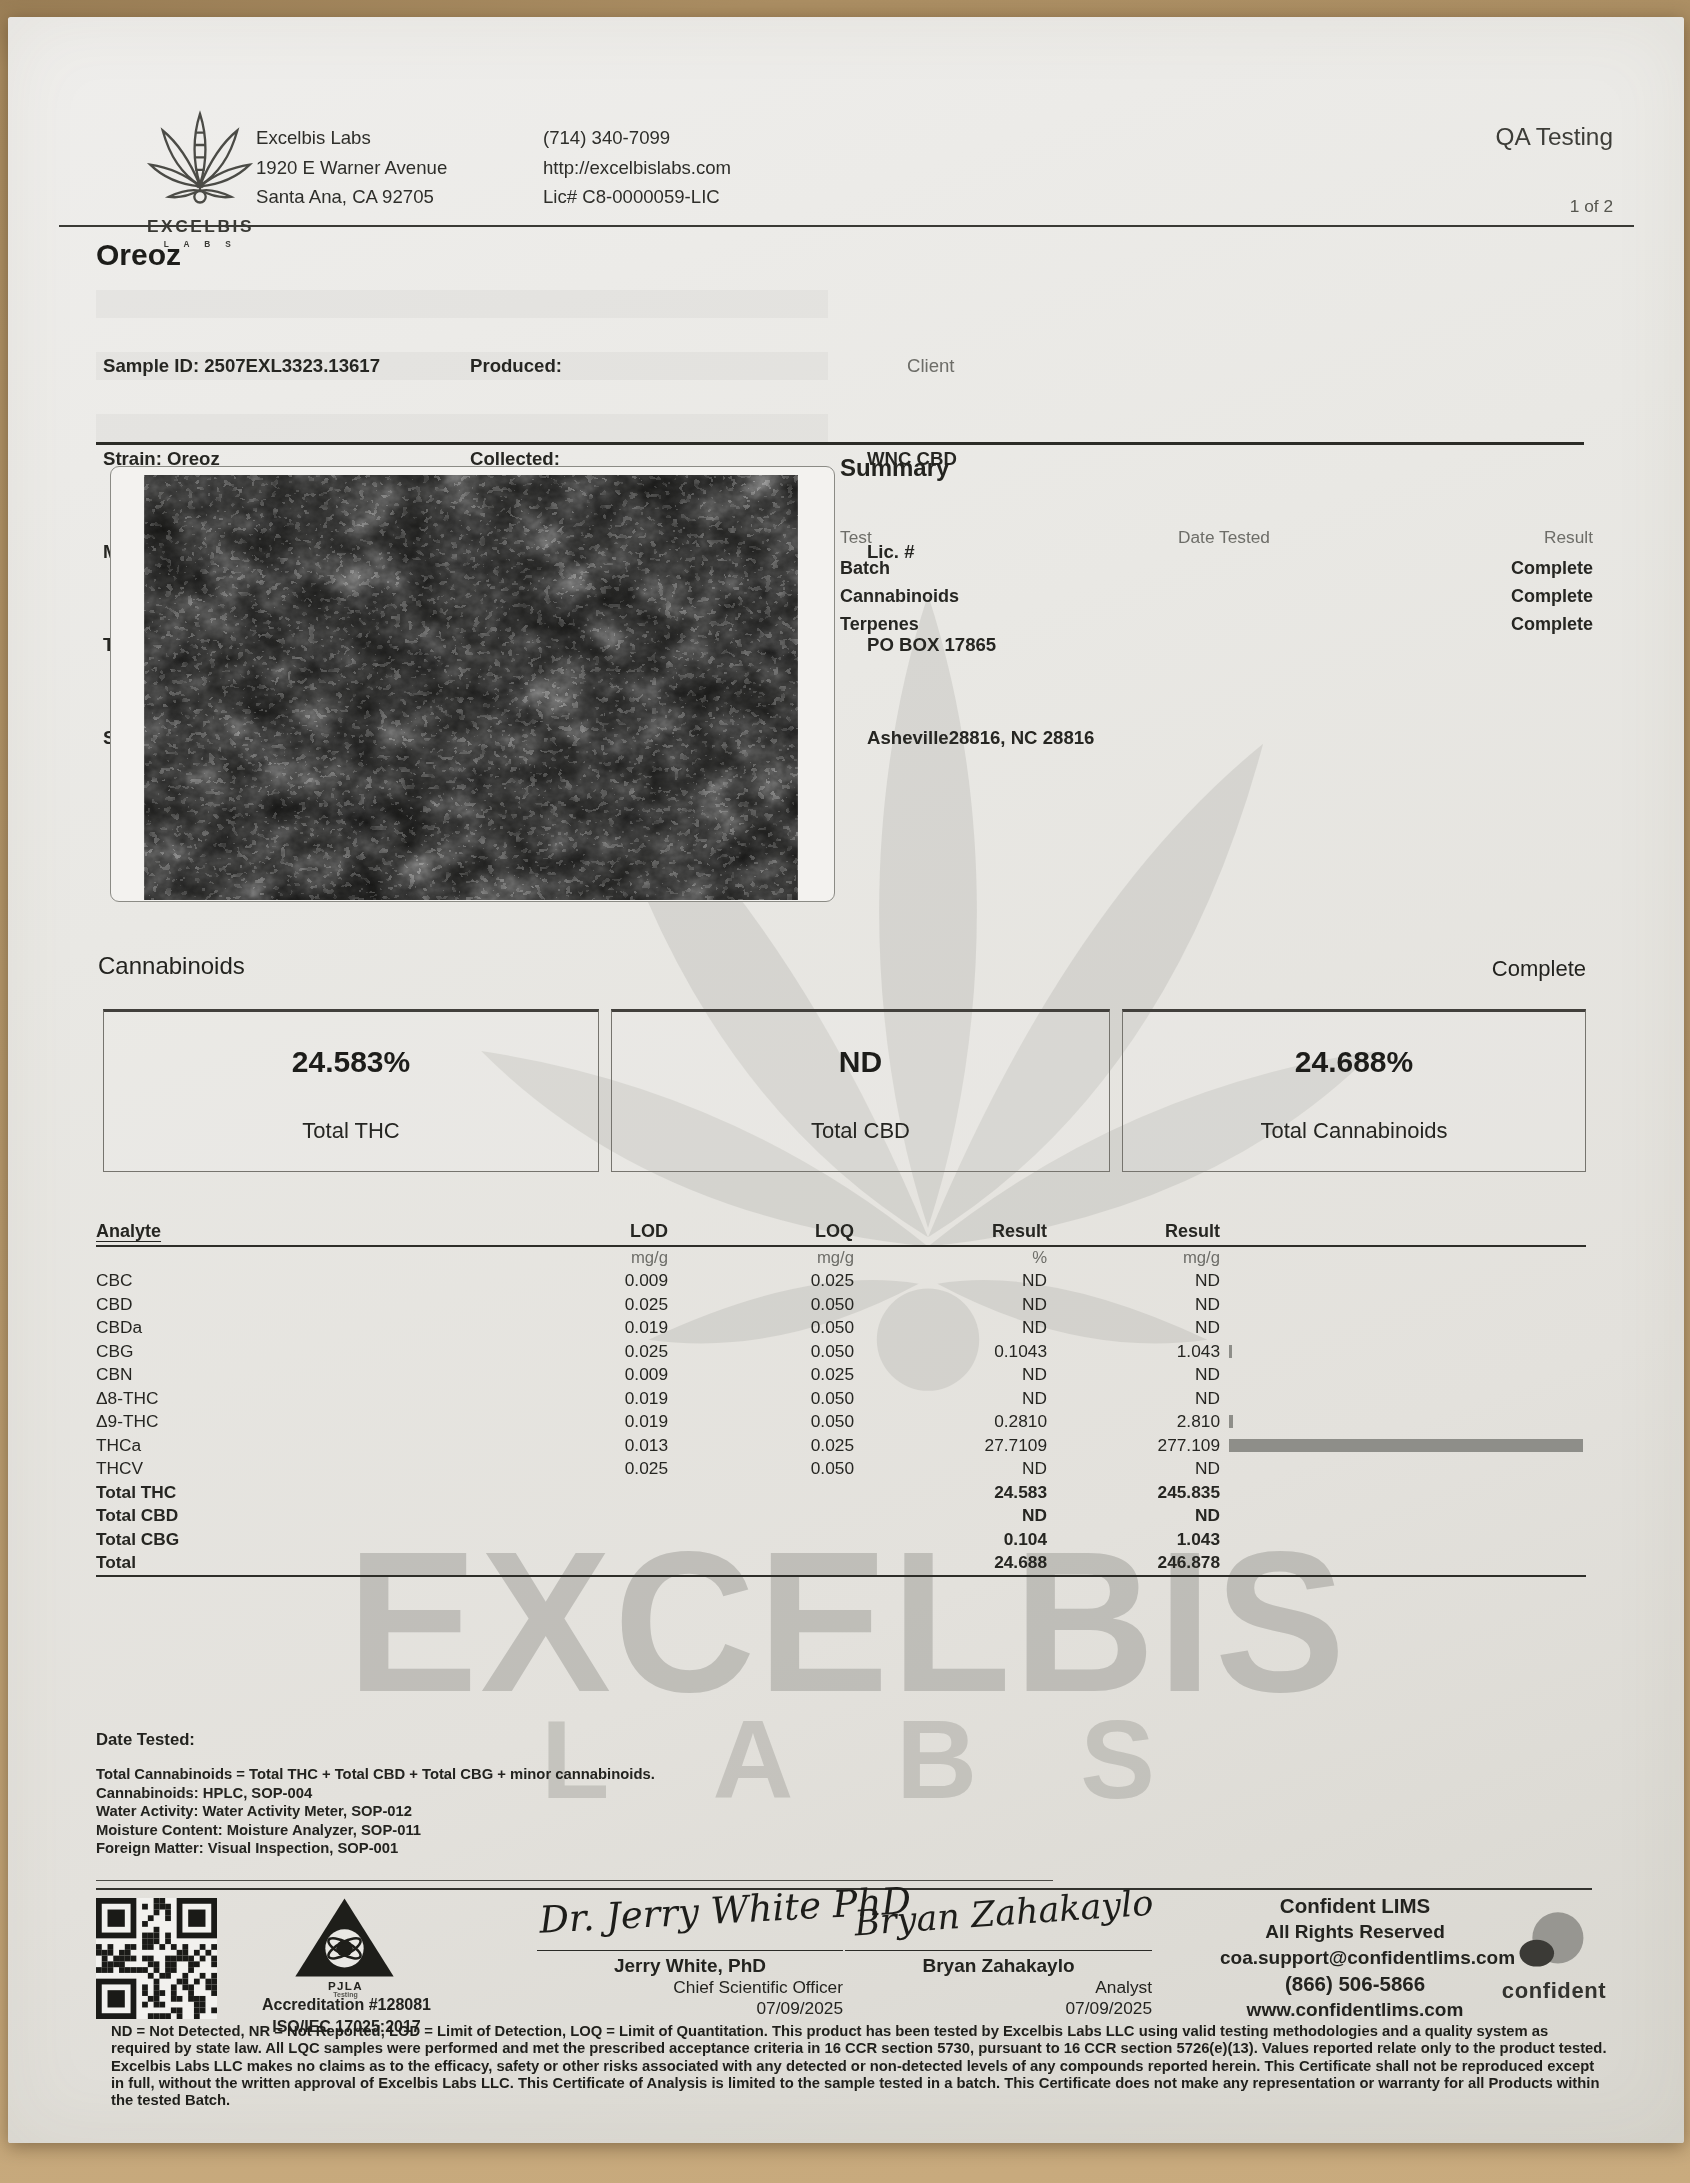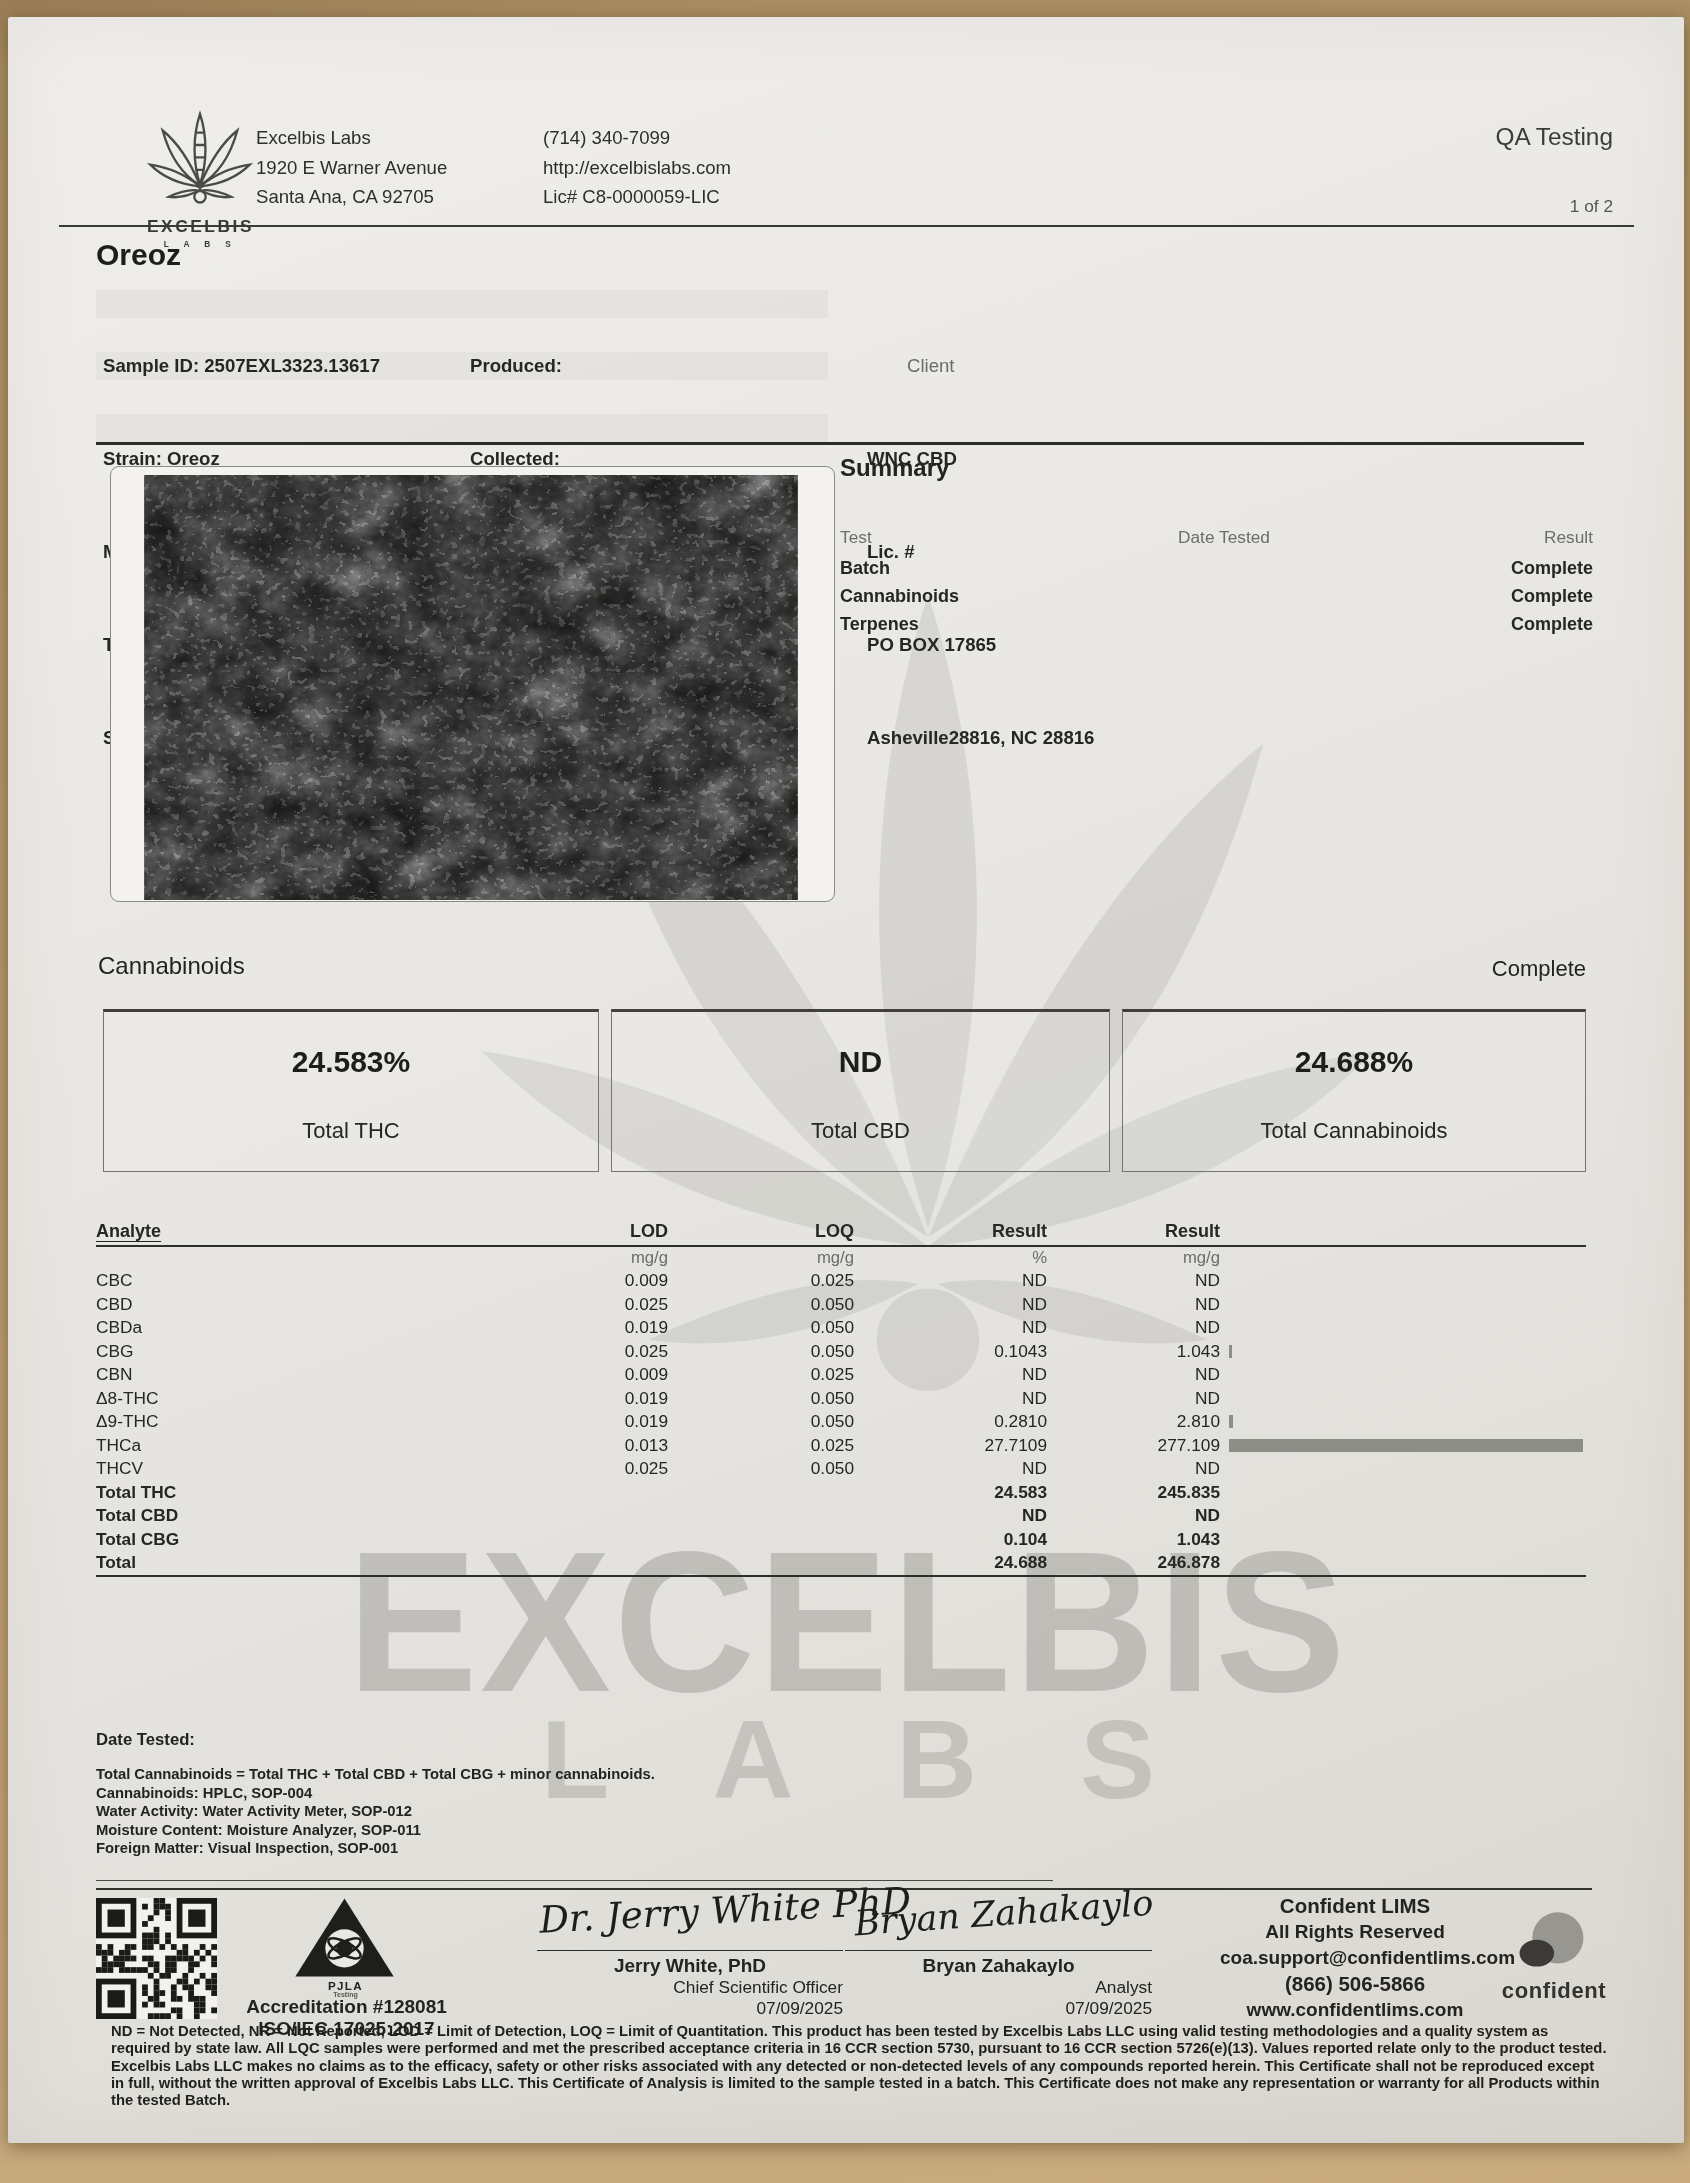--- a/index.html
+++ b/index.html
@@ -55,21 +55,21 @@
   .bar{height:13px;background:#8e8e89;margin-left:9px;}
   .tbot{border-top:2.6px solid #2e2e29;height:0;}
 
   
   .m-label{font-size:16.7px;font-weight:700;color:#23231f;}
   .m-line{font-size:14.8px;line-height:18.6px;font-weight:600;color:#23231f;}
   .script{font-family:"DejaVu Serif",serif;font-style:italic;color:#1d1d1a;white-space:nowrap;}
   .sig-name{font-size:19px;font-weight:600;text-align:center;}
   .sig-sub{font-size:17.3px;font-weight:500;text-align:right;}
   .sigline{position:absolute;border-top:1.9px solid #2a2a26;}
-  .acc-txt{font-size:19px;font-weight:600;text-align:center;}
+  .acc-txt{font-size:16px;font-weight:600;text-align:center;}
   .lims{font-size:19px;font-weight:600;text-align:center;line-height:26px;}
   .lims .big{font-size:20.5px;}
   .confident-word{font-size:22px;font-weight:600;color:#33332f;letter-spacing:0.6px;}
   .fineprint{position:absolute;left:96px;top:2023px;width:1499px;font-size:14.8px;line-height:17.3px;font-weight:600;color:#1f1f1b;margin-left:15px;}
 
   
   .wm-text1{position:absolute;left:183px;top:1510px;width:1329px;text-align:center;
     font-size:196px;font-weight:800;letter-spacing:2.6px;color:rgba(128,128,123,.36);
     transform:scaleY(1.02);white-space:nowrap;}
   .wm-text2{position:absolute;left:270px;top:1695px;width:1156px;text-align:center;

